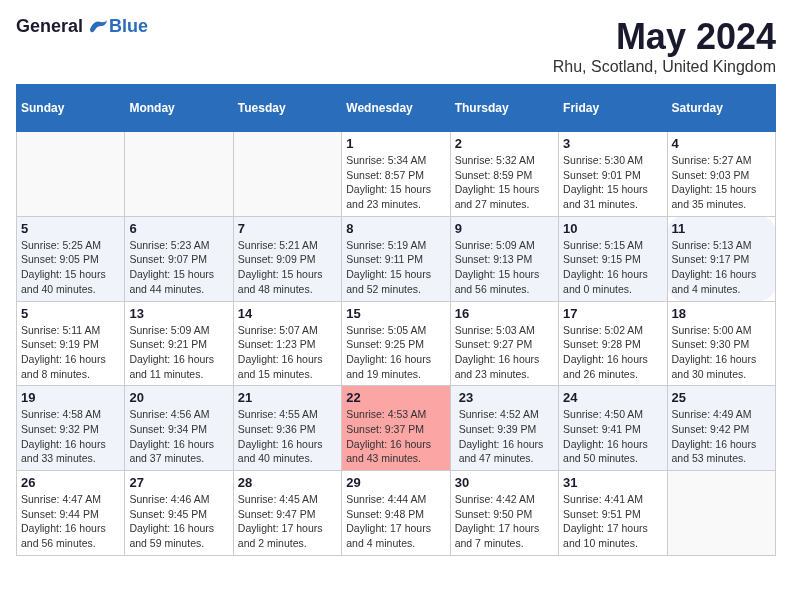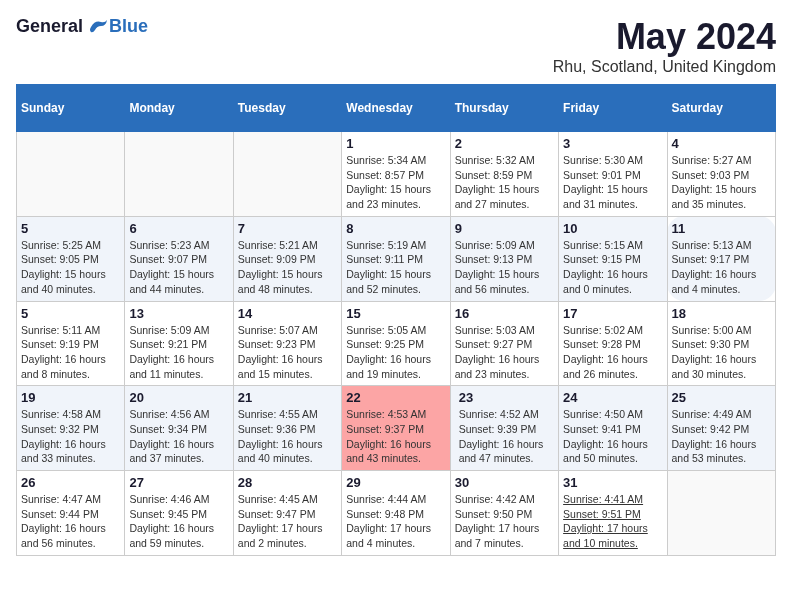--- a/index.html
+++ b/index.html
@@ -209,21 +209,21 @@
         <td style="background: rgb(255, 255, 255);">
           <div class="day-number">13</div>
           <div class="day-info" style="white-space: pre-line;">Sunrise: 5:09 AM
 Sunset: 9:21 PM
 Daylight: 16 hours
 and 11 minutes.</div>
         </td>
         <td style="background: rgb(255, 255, 255);">
           <div class="day-number">14</div>
           <div class="day-info" style="white-space: pre-line;">Sunrise: 5:07 AM
-Sunset: 9:23 PM
+Sunset: 1:23 PM
 Daylight: 16 hours
 and 15 minutes.</div>
         </td>
         <td style="background: rgb(255, 255, 255);">
           <div class="day-number">15</div>
           <div class="day-info" style="white-space: pre-line;">Sunrise: 5:05 AM
 Sunset: 9:25 PM
 Daylight: 16 hours
 and 19 minutes.</div>
         </td>
@@ -331,21 +331,21 @@
         </td>
         <td style="background: rgb(255, 255, 255);">
           <div class="day-number">30</div>
           <div class="day-info" style="white-space: pre-line;">Sunrise: 4:42 AM
 Sunset: 9:50 PM
 Daylight: 17 hours
 and 7 minutes.</div>
         </td>
         <td style="background: rgb(255, 255, 255);">
           <div class="day-number">31</div>
-          <div class="day-info" style="white-space: pre-line; text-decoration: underline;">Sunrise: 4:41 AM
+          <div class="day-info" style="white-space: pre-line;">Sunrise: 4:41 AM
 Sunset: 9:51 PM
 Daylight: 17 hours
 and 10 minutes.</div>
         </td>
         <td class="empty-cell"></td>
       </tr>
     </tbody>
 </table>
 
 </body></html>

